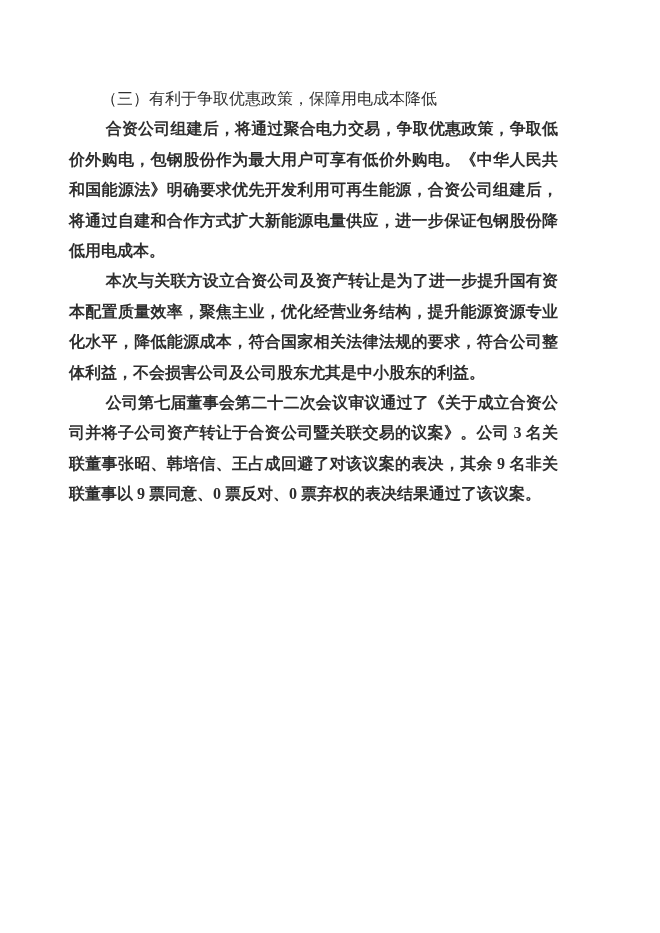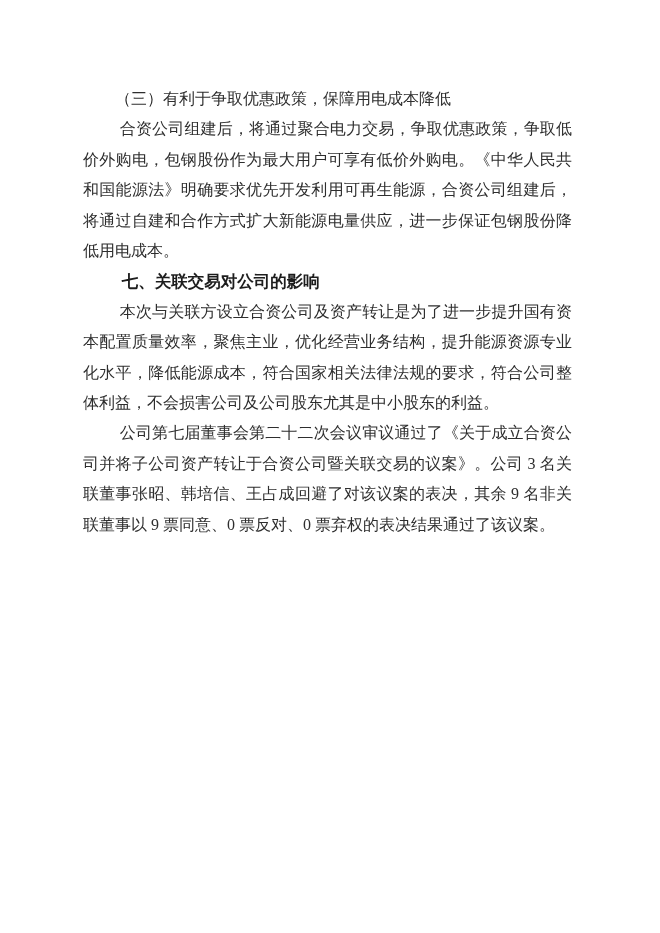--- a/index.html
+++ b/index.html
@@ -9,51 +9,51 @@
   }
   .page {
     position: relative;
     width: 660px;
     height: 933px;
     background: #ffffff;
     overflow: hidden;
   }
   .doc-content {
     position: absolute;
-    left: 83px;
+    left: 69px;
     top: 84px;
     width: 489px;
     color: #2e2e2e;
     font-family: "Liberation Serif", "DejaVu Serif", serif;
     font-size: 16px;
     line-height: 30.4px;
   }
   .doc-content p {
     margin: 0;
     padding: 0;
   }
   .paragraph {
     text-align: justify;
     text-indent: 2.3em;
+    font-weight: bold;
   }
   .subsection-heading {
     text-indent: 2em;
   }
   .section-heading {
     font-family: "Liberation Sans", "DejaVu Sans", sans-serif;
     font-weight: 700;
     color: #1d1d1d;
     text-indent: 2.35em;
     font-size: 16.5px;
   }
 </style>
 </head>
 <body>
 
 <div class="page">
   <div class="doc-content" style="color: rgb(46, 46, 46);">
       <p class="subsection-heading">（三）有利于争取优惠政策，保障用电成本降低</p>
       <p class="paragraph">合资公司组建后，将通过聚合电力交易，争取优惠政策，争取低价外购电，包钢股份作为最大用户可享有低价外购电。《中华人民共和国能源法》明确要求优先开发利用可再生能源，合资公司组建后，将通过自建和合作方式扩大新能源电量供应，进一步保证包钢股份降低用电成本。</p>
-      <p class="section-heading">七、关联交易对公司的影响</p>
       <p class="paragraph">本次与关联方设立合资公司及资产转让是为了进一步提升国有资本配置质量效率，聚焦主业，优化经营业务结构，提升能源资源专业化水平，降低能源成本，符合国家相关法律法规的要求，符合公司整体利益，不会损害公司及公司股东尤其是中小股东的利益。</p>
       <p class="paragraph">公司第七届董事会第二十二次会议审议通过了《关于成立合资公司并将子公司资产转让于合资公司暨关联交易的议案》。公司 3 名关联董事张昭、韩培信、王占成回避了对该议案的表决，其余 9 名非关联董事以 9 票同意、0 票反对、0 票弃权的表决结果通过了该议案。</p>
     </div>
 </div>
 
 </body></html>

